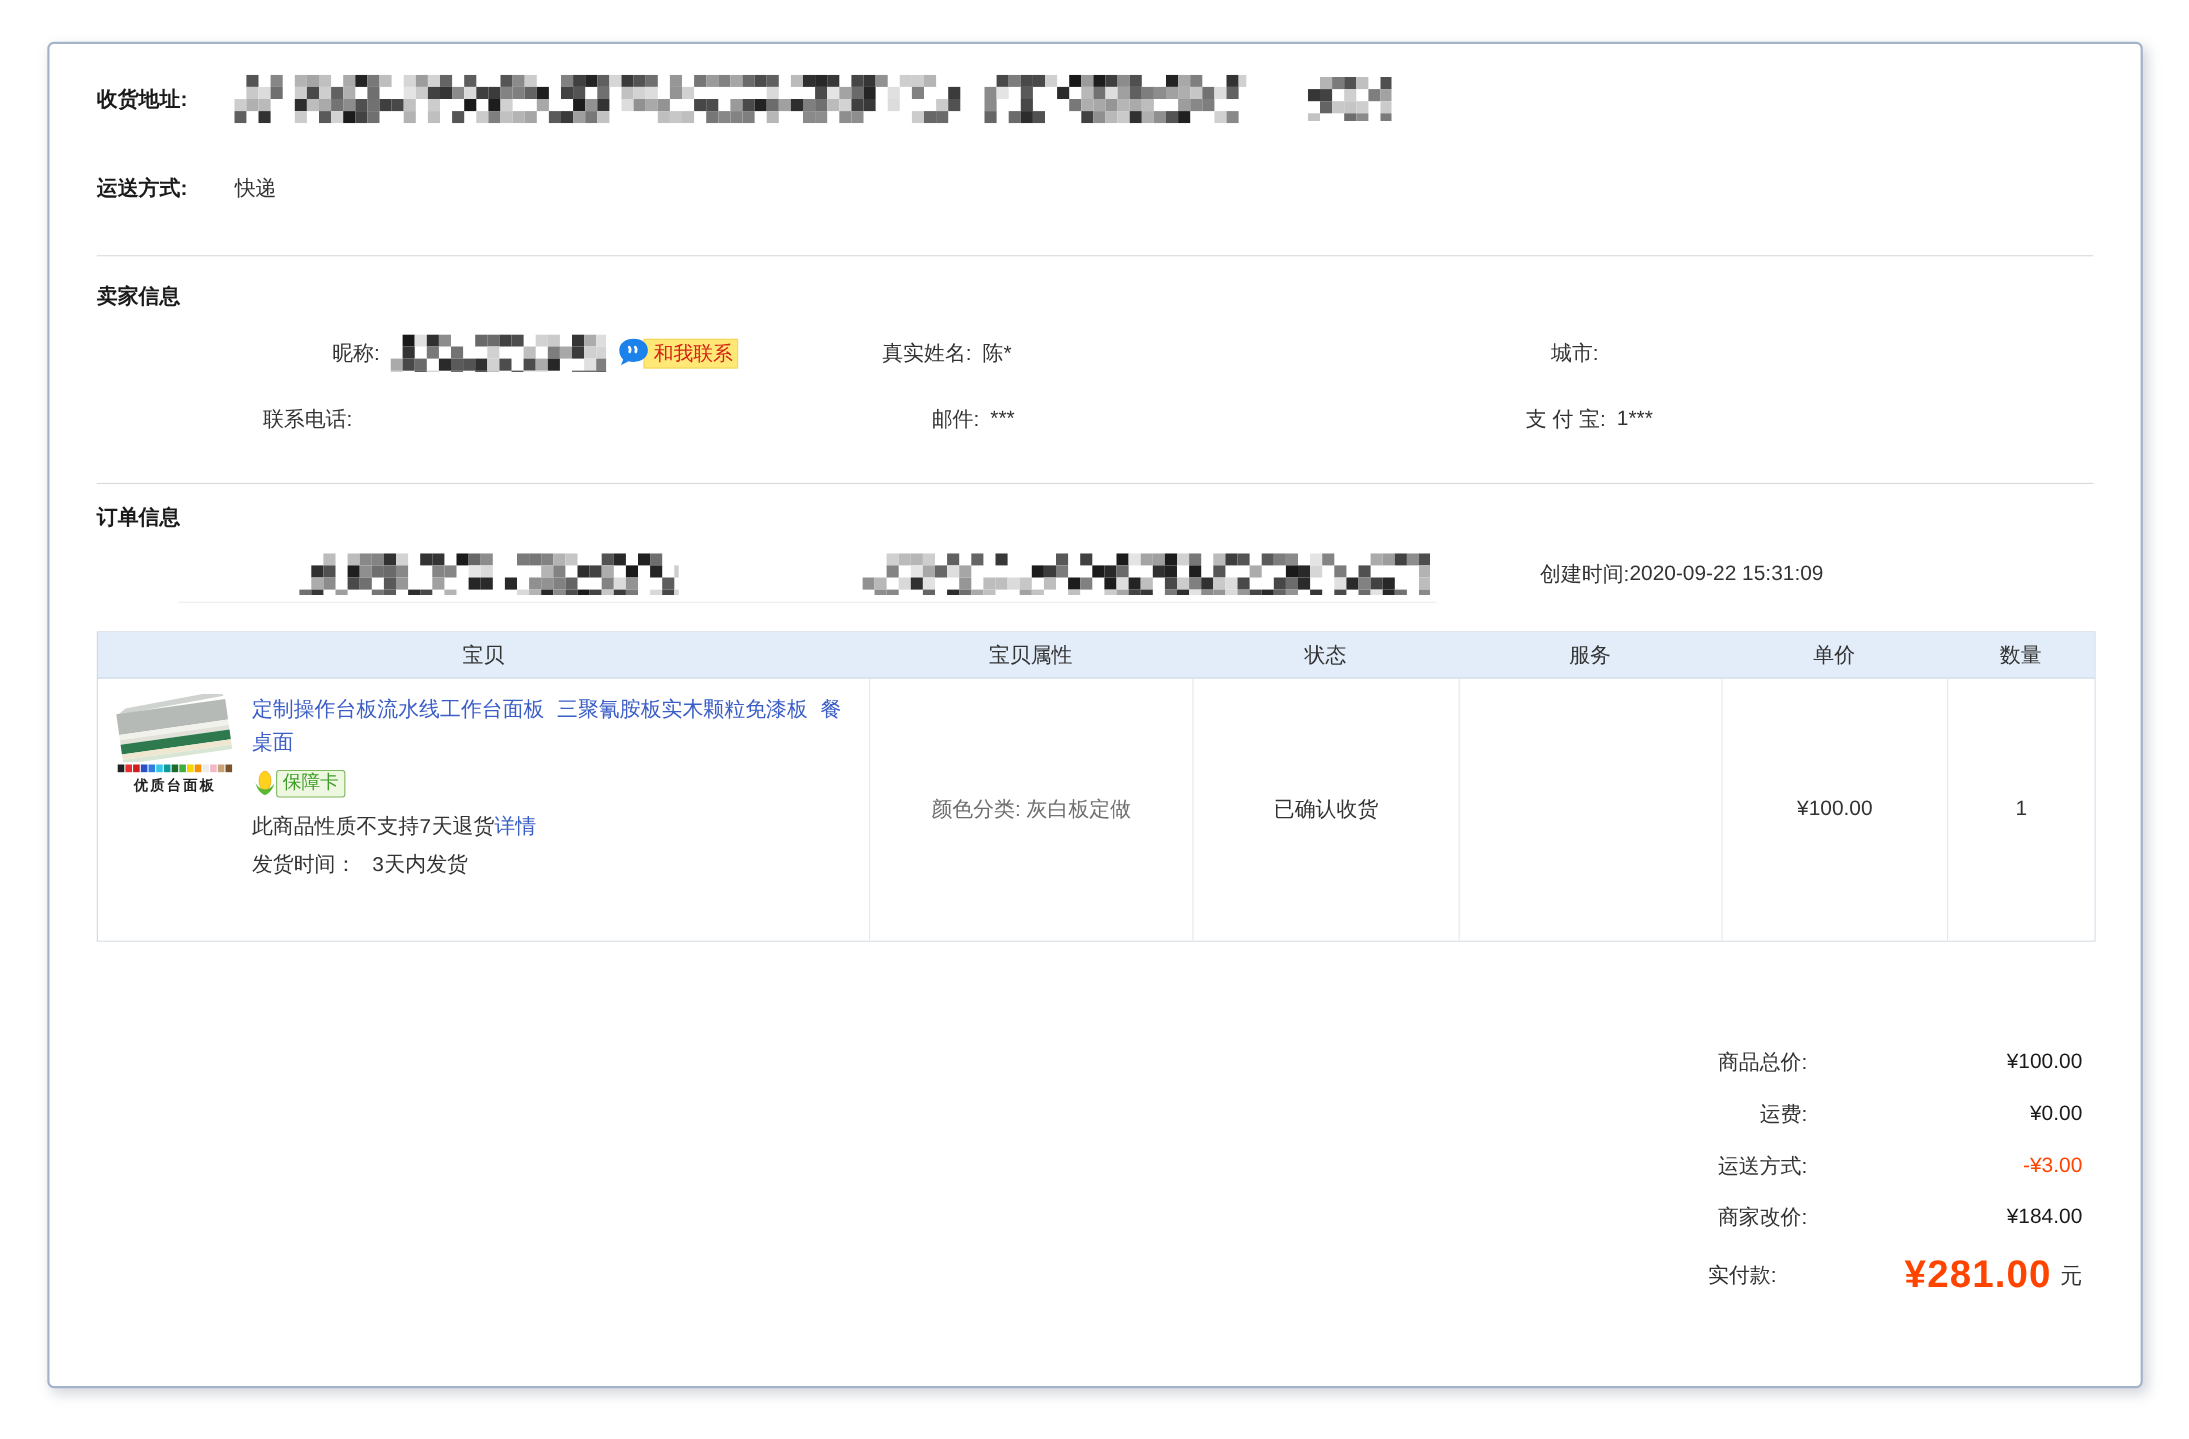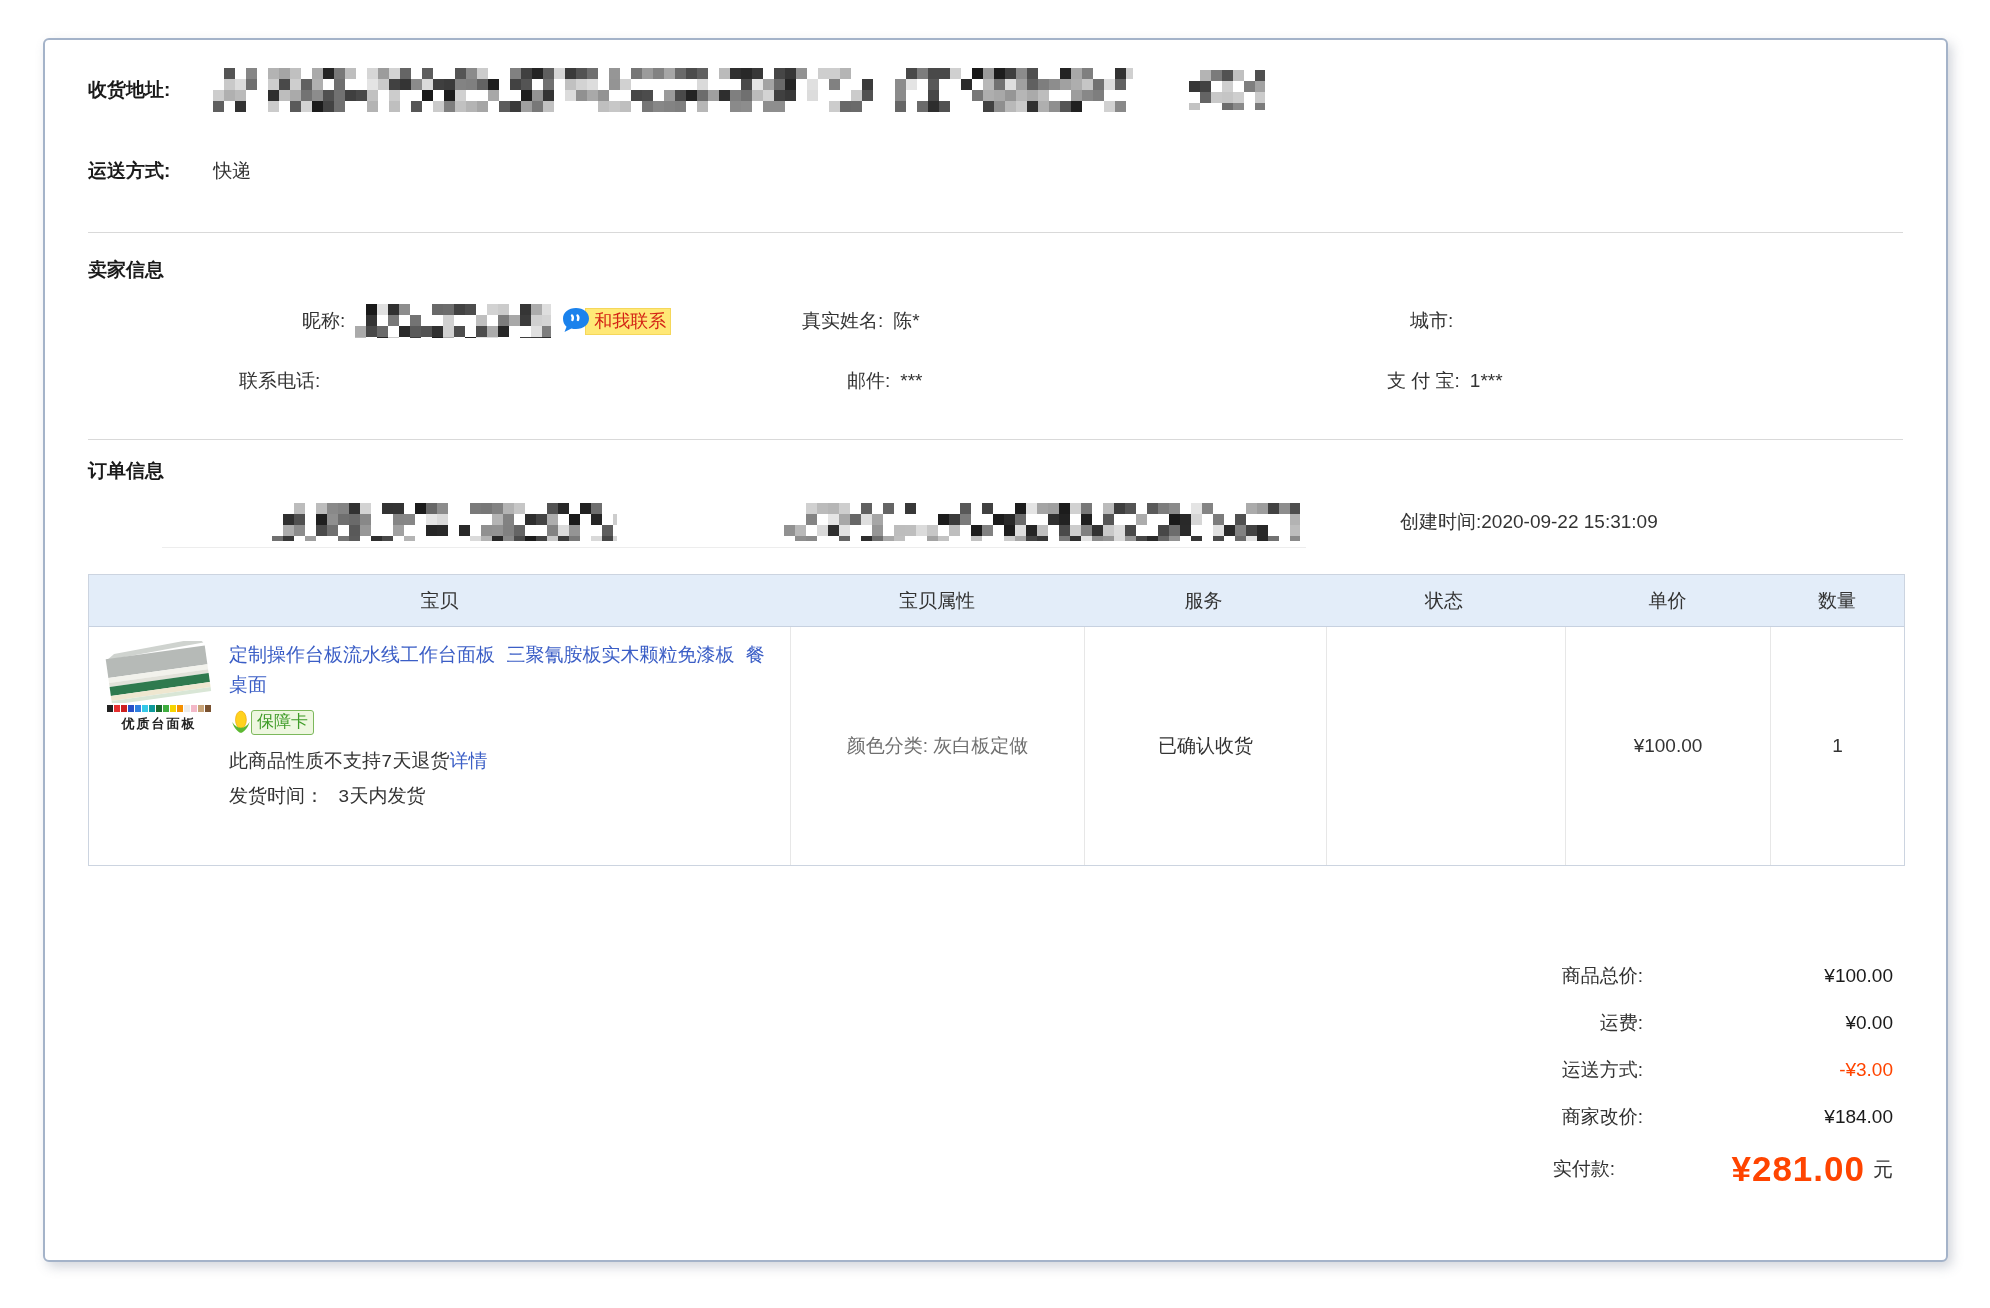--- a/index.html
+++ b/index.html
@@ -50,21 +50,21 @@
     font-size:18px; line-height:24px; padding:0 4px 1px 8px; white-space:nowrap;
   }
 
   
   .order-row1 { height:44px; margin-top:16px; }
   .order-subdivider { border:none; border-top:1px solid #ededed; margin:3px 0 0 74px; width:1144px; }
   .order-row2 { height:46px; margin-top:14px; }
 
   
   .items-table { width:1817px; margin-top:26px; border:1px solid #ccd4e0; }
-  .thead { display:flex; background:#e3edf9; height:52px; border-bottom:1px solid #c7d1e0; }
+  .thead { display:flex; background:#e3edf9; height:42px; border-bottom:1px solid #c7d1e0; }
   .th { display:flex; align-items:center; justify-content:center; color:#333; }
   .tbody-row { display:flex; background:#fff; }
   .td { min-height:238px; display:flex; align-items:center; justify-content:center; border-left:1px solid #e7e7e7; }
   .td:first-child { border-left:none; }
   .c1 { width:701px; } .c2 { width:294px; } .c3 { width:242px; }
   .c4 { width:239px; } .c5 { width:205px; } .c6 { flex:1; }
 
   .prod-cell { justify-content:flex-start; align-items:flex-start; padding:14px 16px 14px 14px; }
   .prod-media { width:112px; flex:0 0 112px; display:flex; flex-direction:column; align-items:center; cursor:pointer; }
   .swatches { display:flex; gap:1px; margin-top:2px; }
@@ -922,22 +922,22 @@
     </span>
   </div>
 
   <hr class="order-subdivider">
 
 
   <div class="items-table">
     <div class="thead">
       <div class="th c1">宝贝</div>
       <div class="th c2">宝贝属性</div>
+      <div class="th c3">状态</div>
       <div class="th c4">服务</div>
-      <div class="th c3">状态</div>
       <div class="th c5">单价</div>
       <div class="th c6">数量</div>
     </div>
 
     <div class="tbody-row">
       <div class="td c1 prod-cell">
         <div class="prod-media">
           <svg width="108" height="62" viewBox="0 0 108 62">
             <g transform="rotate(-8 54 31)">
               <polygon points="4,12 102,8 98,3 12,7" fill="#cfd3cf"></polygon>

